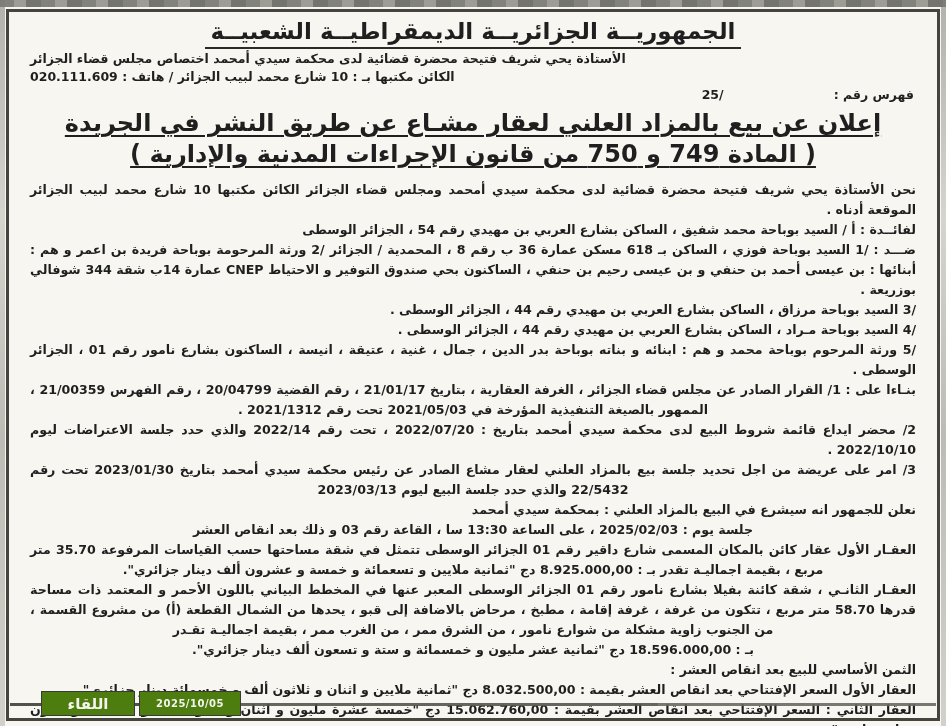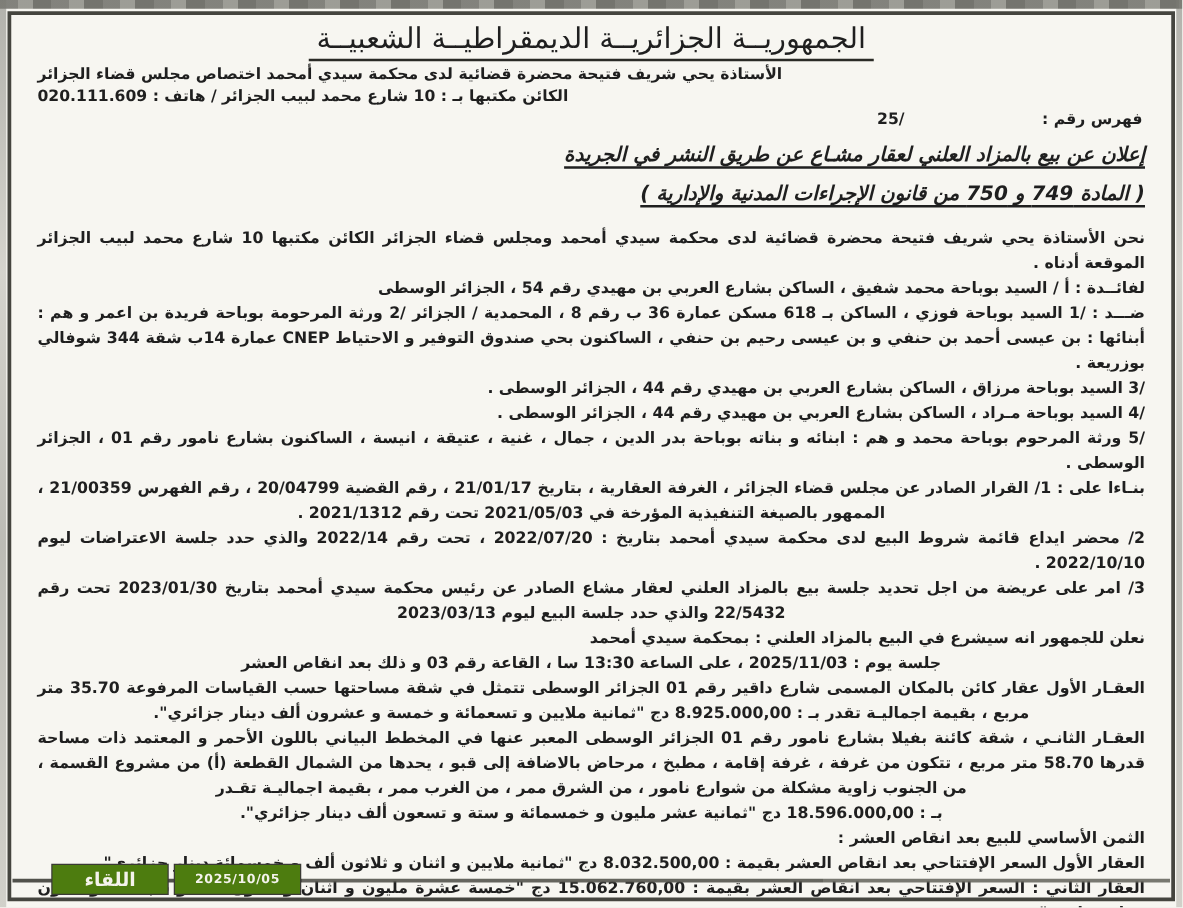--- a/index.html
+++ b/index.html
@@ -36,45 +36,45 @@
     border:3px solid #45453f;
     pointer-events:none;
   }
   .content{
     position:absolute;top:12px;left:16px;right:16px;bottom:12px;
     padding:4px 14px 0 14px;
   }
   
   .republic{
     text-align:center;
-    font-size:23px;font-weight:normal;
+    font-size:23px;font-weight:bold;
     margin:2px 0 6px 0;
   }
   .republic span{
     border-bottom:2.5px solid #2a2a26;
     padding:0 6px 3px 6px;
   }
   .officer{
     margin:0;
     text-align:left;
     font-size:12.5px;font-weight:bold;
     line-height:18px;
   }
   .index-row{
     display:flex;justify-content:flex-start;align-items:baseline;
     gap:110px;
     font-size:12.5px;font-weight:bold;line-height:18px;
     padding-right:2px;
   }
   .ltr{direction:ltr;unicode-bidi:embed;}
   .notice-title{
-    font-size:16px;font-weight:bold;
+    text-align:center;
+    font-size:24px;font-weight:bold;
     line-height:31px;
     margin:4px 0 10px 0;
-    font-style:italic;
   }
   .notice-title span{
     display:inline-block;
     text-decoration:underline;
     text-decoration-thickness:2px;
     text-underline-offset:4px;
   }
   
   .doc-body p{
     margin:0;
@@ -132,21 +132,21 @@
       <p>نحن الأستاذة يحي شريف فتيحة محضرة قضائية لدى محكمة سيدي أمحمد ومجلس قضاء الجزائر الكائن مكتبها 10 شارع محمد لبيب الجزائر الموقعة أدناه .</p>
       <p>لفائــدة : أ / السيد بوباحة محمد شفيق ، الساكن بشارع العربي بن مهيدي رقم 54 ، الجزائر الوسطى</p>
       <p>ضـــد : /1 السيد بوباحة فوزي ، الساكن بـ 618 مسكن عمارة 36 ب رقم 8 ، المحمدية / الجزائر /2 ورثة المرحومة بوباحة فريدة بن اعمر و هم : أبنائها : بن عيسى أحمد بن حنفي و بن عيسى رحيم بن حنفي ، الساكنون بحي صندوق التوفير و الاحتياط CNEP عمارة 14ب شقة 344 شوفالي بوزريعة .</p>
       <p>/3 السيد بوباحة مرزاق ، الساكن بشارع العربي بن مهيدي رقم 44 ، الجزائر الوسطى .</p>
       <p>/4 السيد بوباحة مـراد ، الساكن بشارع العربي بن مهيدي رقم 44 ، الجزائر الوسطى .</p>
       <p>/5 ورثة المرحوم بوباحة محمد و هم : ابنائه و بناته بوباحة بدر الدين ، جمال ، غنية ، عتيقة ، انيسة ، الساكنون بشارع نامور رقم 01 ، الجزائر الوسطى .</p>
       <p class="last-center">بنـاءا على : 1/ القرار الصادر عن مجلس قضاء الجزائر ، الغرفة العقارية ، بتاريخ 21/01/17 ، رقم القضية 20/04799 ، رقم الفهرس 21/00359 ، الممهور بالصيغة التنفيذية المؤرخة في 2021/05/03 تحت رقم 2021/1312 .</p>
       <p>2/ محضر ايداع قائمة شروط البيع لدى محكمة سيدي أمحمد بتاريخ : 2022/07/20 ، تحت رقم 2022/14 والذي حدد جلسة الاعتراضات ليوم 2022/10/10 .</p>
       <p class="last-center">3/ امر على عريضة من اجل تحديد جلسة بيع بالمزاد العلني لعقار مشاع الصادر عن رئيس محكمة سيدي أمحمد بتاريخ 2023/01/30 تحت رقم 22/5432 والذي حدد جلسة البيع ليوم 2023/03/13</p>
       <p>نعلن للجمهور انه سيشرع في البيع بالمزاد العلني : بمحكمة سيدي أمحمد</p>
-      <p class="t-center">جلسة يوم : 2025/11/03 ، على الساعة 13:30 سا ، القاعة رقم 03 و ذلك بعد انقاص العشر</p>
+      <p class="t-center">جلسة يوم : 2025/02/03 ، على الساعة 13:30 سا ، القاعة رقم 03 و ذلك بعد انقاص العشر</p>
       <p class="last-center">العقـار الأول عقار كائن بالمكان المسمى شارع داقير رقم 01 الجزائر الوسطى تتمثل في شقة مساحتها حسب القياسات المرفوعة 35.70 متر مربع ، بقيمة اجماليـة تقدر بـ : 8.925.000,00 دج "ثمانية ملايين و تسعمائة و خمسة و عشرون ألف دينار جزائري".</p>
       <p class="last-center">العقـار الثانـي ، شقة كائنة بفيلا بشارع نامور رقم 01 الجزائر الوسطى المعبر عنها في المخطط البياني باللون الأحمر و المعتمد ذات مساحة قدرها 58.70 متر مربع ، تتكون من غرفة ، غرفة إقامة ، مطبخ ، مرحاض بالاضافة إلى قبو ، يحدها من الشمال القطعة (أ) من مشروع القسمة ، من الجنوب زاوية مشكلة من شوارع نامور ، من الشرق ممر ، من الغرب ممر ، بقيمة اجماليـة تقـدر</p>
       <p class="t-center">بـ : 18.596.000,00 دج "ثمانية عشر مليون و خمسمائة و ستة و تسعون ألف دينار جزائري".</p>
       <p>الثمن الأساسي للبيع بعد انقاص العشر :</p>
       <p>العقار الأول السعر الإفتتاحي بعد انقاص العشر بقيمة : 8.032.500,00 دج "ثمانية ملايين و اثنان و ثلاثون ألف و خمسمائة دينار جزائري" .</p>
       <p>العقار الثاني : السعر الإفتتاحي بعد انقاص العشر بقيمة : 15.062.760,00 دج "خمسة عشرة مليون و اثنان و ستون ألف و سبعمائة و ستون دينار جزائري" .</p>
 
     </main>
   </div>
 

